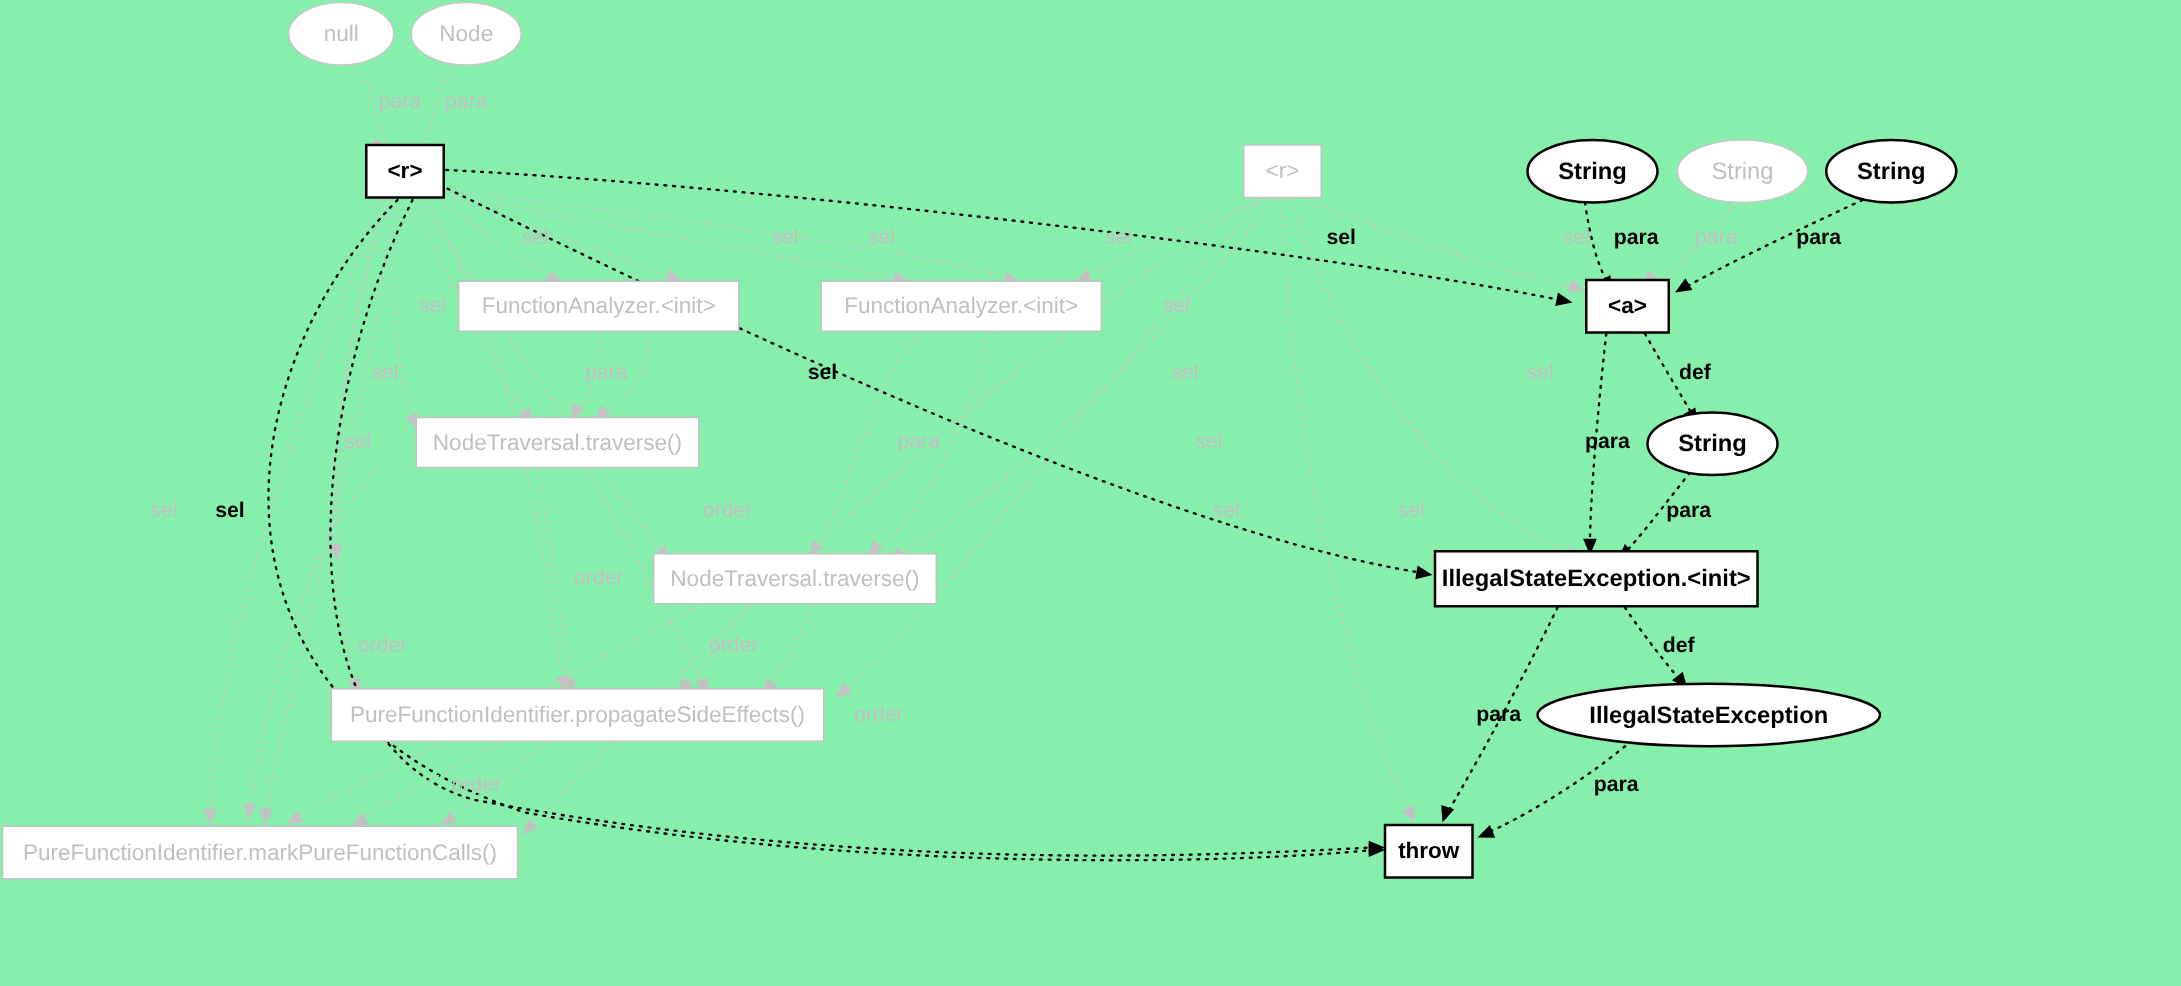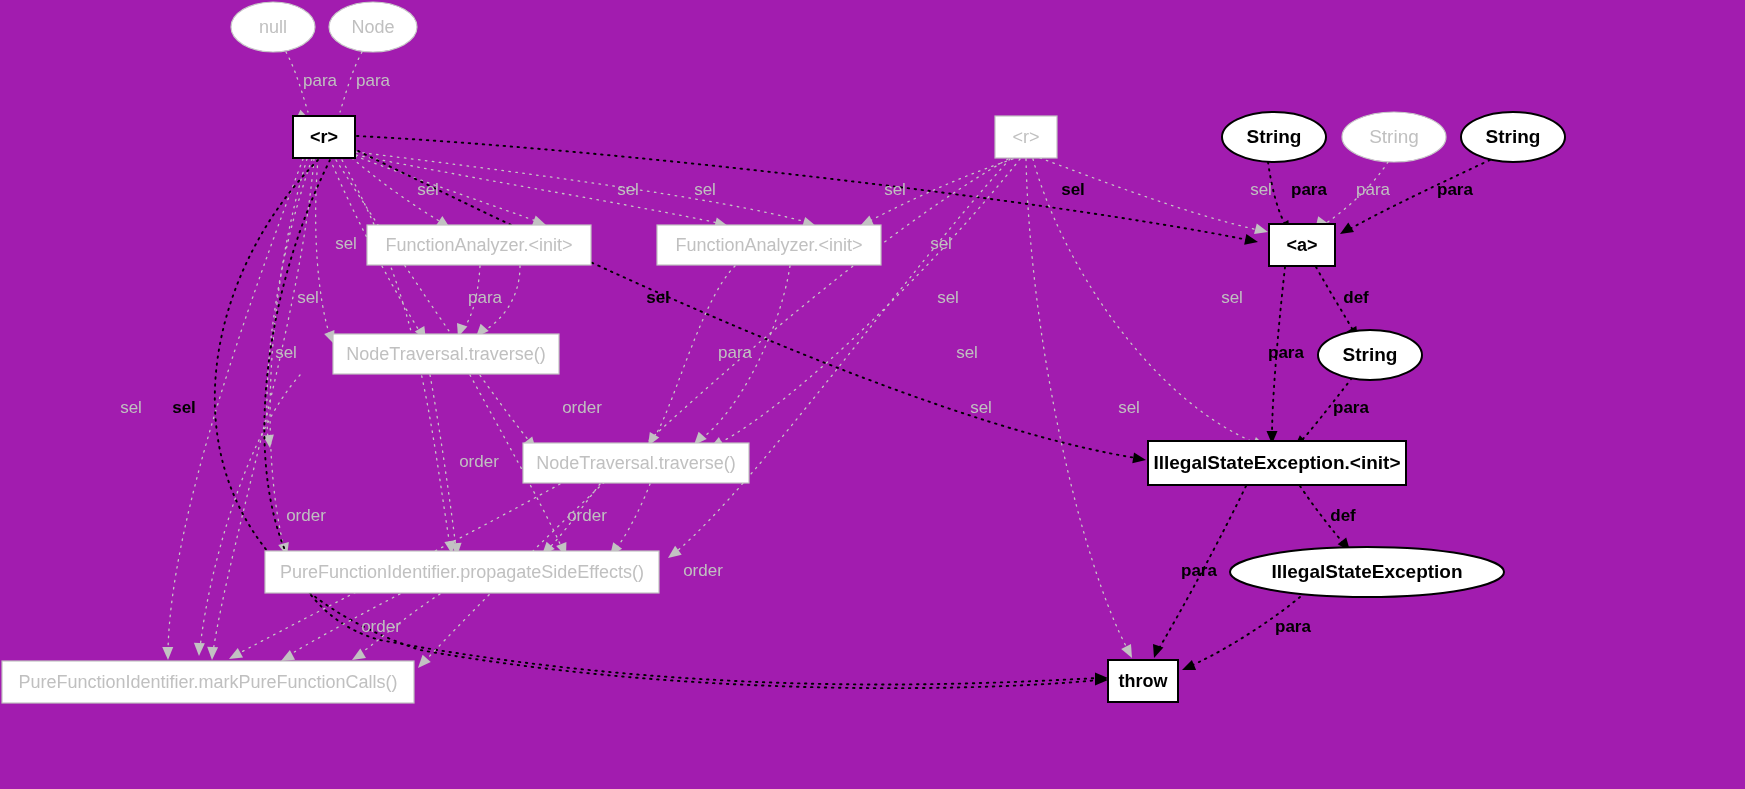--- a/index.html
+++ b/index.html
@@ -1,17 +1,17 @@
 <!DOCTYPE html>
 <html><head>
 <meta charset="utf-8">
 <style>
   html,body{margin:0;padding:0;background:#ffffff;}
   body{width:1745px;height:789px;overflow:hidden;font-family:"Liberation Sans",sans-serif;}
-  #stage{position:relative;width:1745px;height:789px;background:#a21caf;}
+  #stage{position:relative;width:1745px;height:789px;background:#86efac;}
   svg#graph{position:absolute;left:0;top:0;width:1745px;height:789px;}
   .node-label{font-family:"Liberation Sans",sans-serif;dominant-baseline:middle;text-anchor:middle;}
   .edge-label{font-family:"Liberation Sans",sans-serif;dominant-baseline:middle;text-anchor:middle;font-size:17px;}
   .lbl-dark{fill:#000000;}
   .lbl-grey{fill:#c0c0c0;}
   .box-dark{fill:#ffffff;stroke:#000000;stroke-width:2;}
   .box-grey{fill:#ffffff;stroke:#c2c2c2;stroke-width:1.2;}
   .ell-dark{fill:#ffffff;stroke:#000000;stroke-width:2;}
   .ell-grey{fill:#ffffff;stroke:#c8c8c8;stroke-width:1.2;}
   .e-dark{fill:none;stroke:#000000;stroke-width:1.9;stroke-dasharray:1.5 5.5;stroke-linecap:round;}

